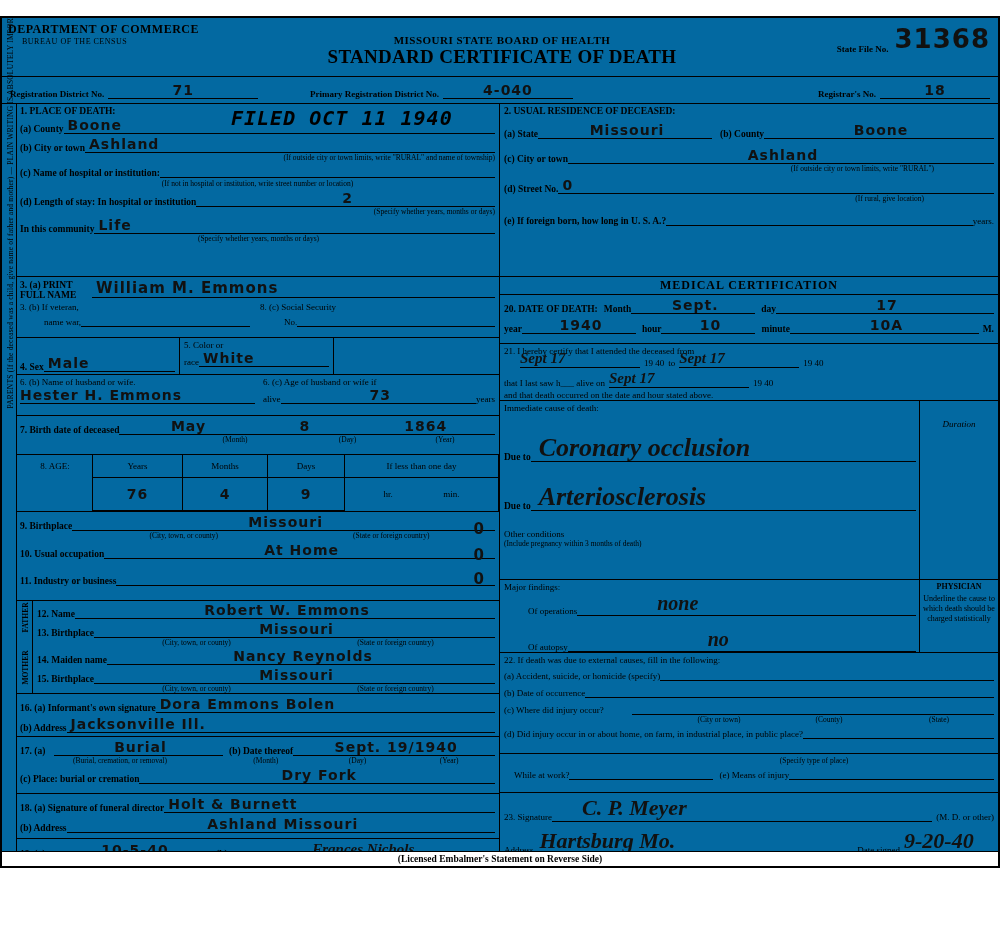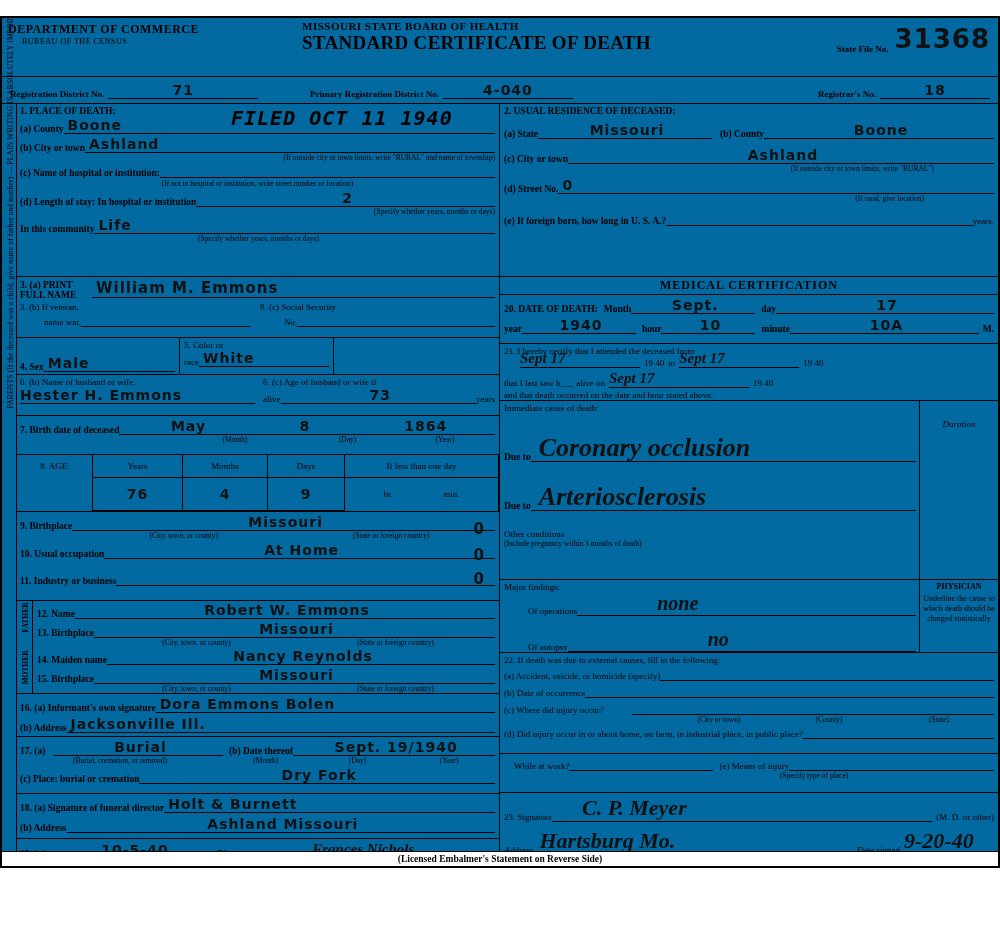--- a/index.html
+++ b/index.html
@@ -10,21 +10,21 @@
   .tiny{font-size:8px;}
   .small{font-size:9px;}
   .ul{border-bottom:1px solid #000;}
   .ctr{text-align:center;}
   .grow{flex:1;}
   
   .hdr{position:relative;height:58px;border-bottom:1.5px solid #000;}
   .hdr-left{position:absolute;left:6px;top:4px;}
   .hdr-left .l1{font-size:12px;letter-spacing:.5px;font-weight:bold;}
   .hdr-left .l2{font-size:8px;letter-spacing:.5px;margin-left:14px;}
-  .hdr-mid{position:absolute;left:300px;top:2px;width:400px;text-align:left;}
+  .hdr-mid{position:absolute;left:300px;top:16px;width:400px;text-align:center;}
   .hdr-mid .m1{font-size:11px;font-weight:bold;letter-spacing:.5px;}
   .hdr-mid .m2{font-size:19px;font-weight:bold;letter-spacing:.3px;}
   .hdr-right{position:absolute;right:8px;top:6px;display:flex;align-items:flex-end;gap:6px;}
   .hdr-right .lbl{font-size:9px;font-weight:bold;}
   .hdr-right .num{font-size:26px;}
   
   .regbar{height:26px;border-bottom:1.5px solid #000;display:flex;align-items:center;font-size:9px;font-weight:bold;padding:0 8px;}
   .regbar .seg{display:flex;align-items:flex-end;}
   .regbar .line{border-bottom:1px solid #000;display:inline-block;text-align:center;}
   
@@ -465,31 +465,31 @@
           <span class="capt" style="flex:1;">(County)</span>
           <span class="capt" style="flex:1;">(State)</span>
         </div>
         <div class="field">
           <span class="small">(d) Did injury occur in or about home, on farm, in industrial place, in public place?</span>
           <span class="fline hand"></span>
         </div>
       </div>
 
       <div class="sec pad" style="height:34px;position:relative;">
+        <div style="display:flex;">
+          <span style="flex:0 0 130px;"></span>
+          <span class="capt" style="flex:1;">(Specify type of place)</span>
+        </div>
         <div style="display:flex;align-items:flex-end;">
           <span class="hand h1" style="padding-right:10px;"></span>
           <span class="small">While at work?</span>
           <span class="fline hand" style="flex:0 0 140px;"></span>
           <span class="small" style="padding-left:6px;">(e) Means of injury</span>
           <span class="fline hand" style="flex:1;"></span>
         </div>
-        <div style="display:flex;">
-          <span style="flex:0 0 130px;"></span>
-          <span class="capt" style="flex:1;">(Specify type of place)</span>
-        </div>
       </div>
 
       <div class="pad" style="height:60px;position:relative;">
         <div style="display:flex;align-items:flex-end;">
           <span class="small">23. Signature</span>
           <span class="fline hs" style="font-size:22px;padding-left:30px;">C. P. Meyer</span>
           <span class="small" style="padding-left:4px;">(M. D. or other)</span>
         </div>
         <div style="display:flex;align-items:flex-end;margin-top:6px;">
           <span class="small">Address</span>

